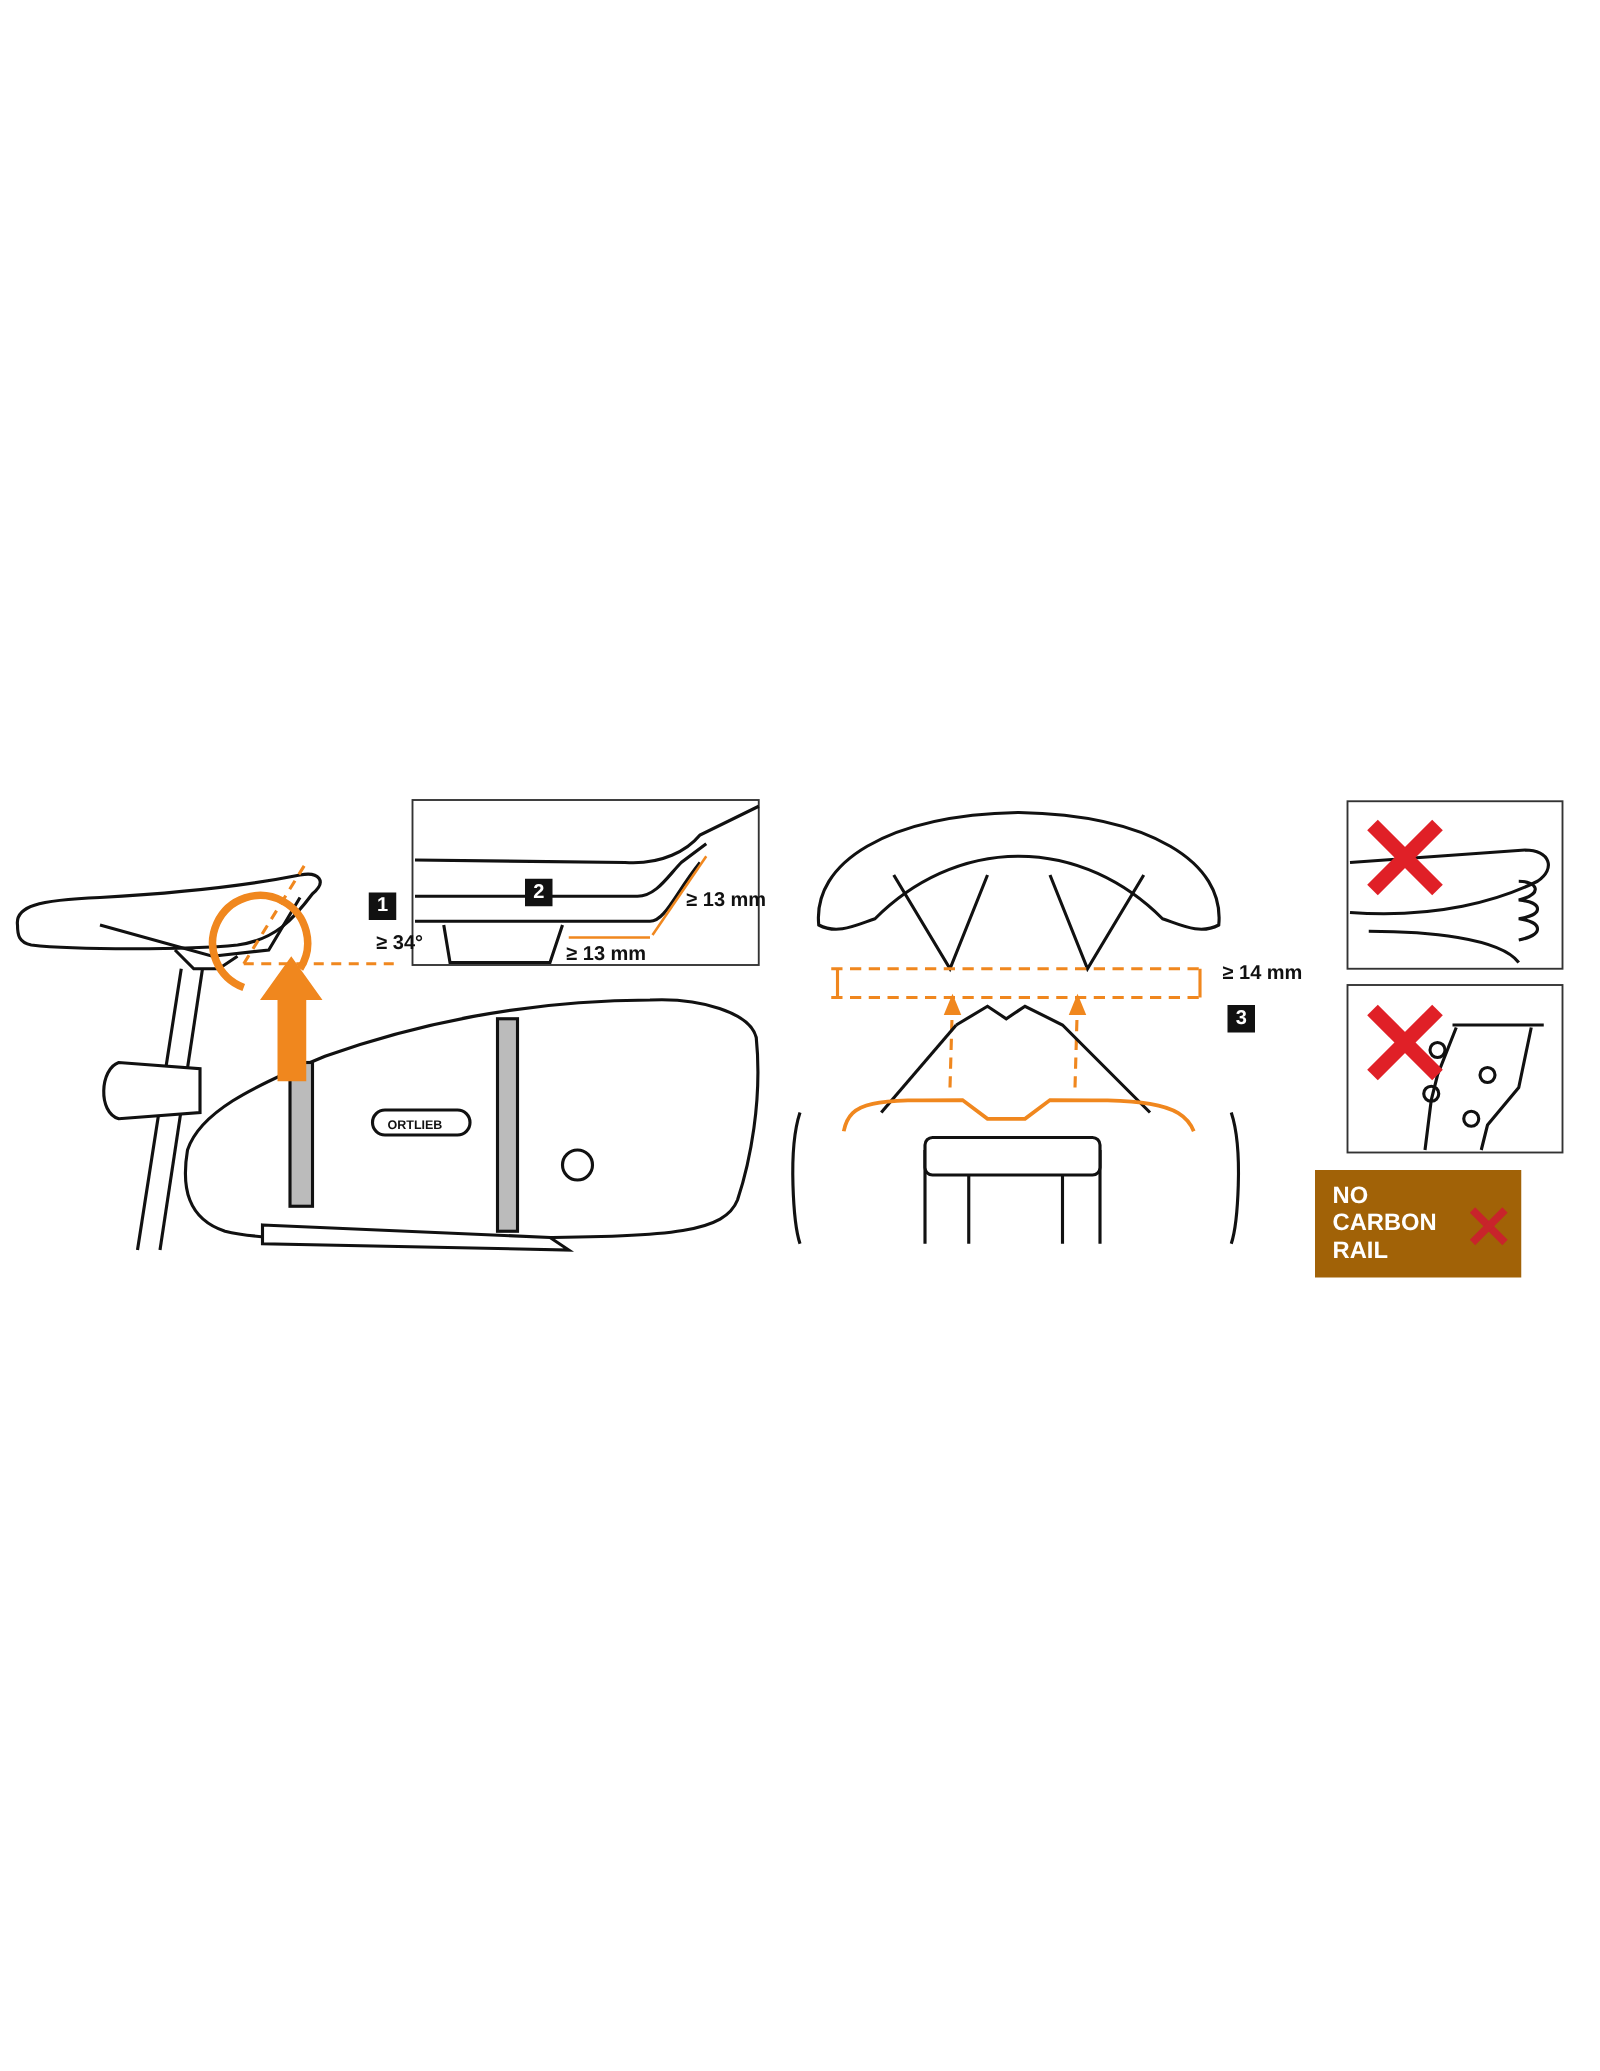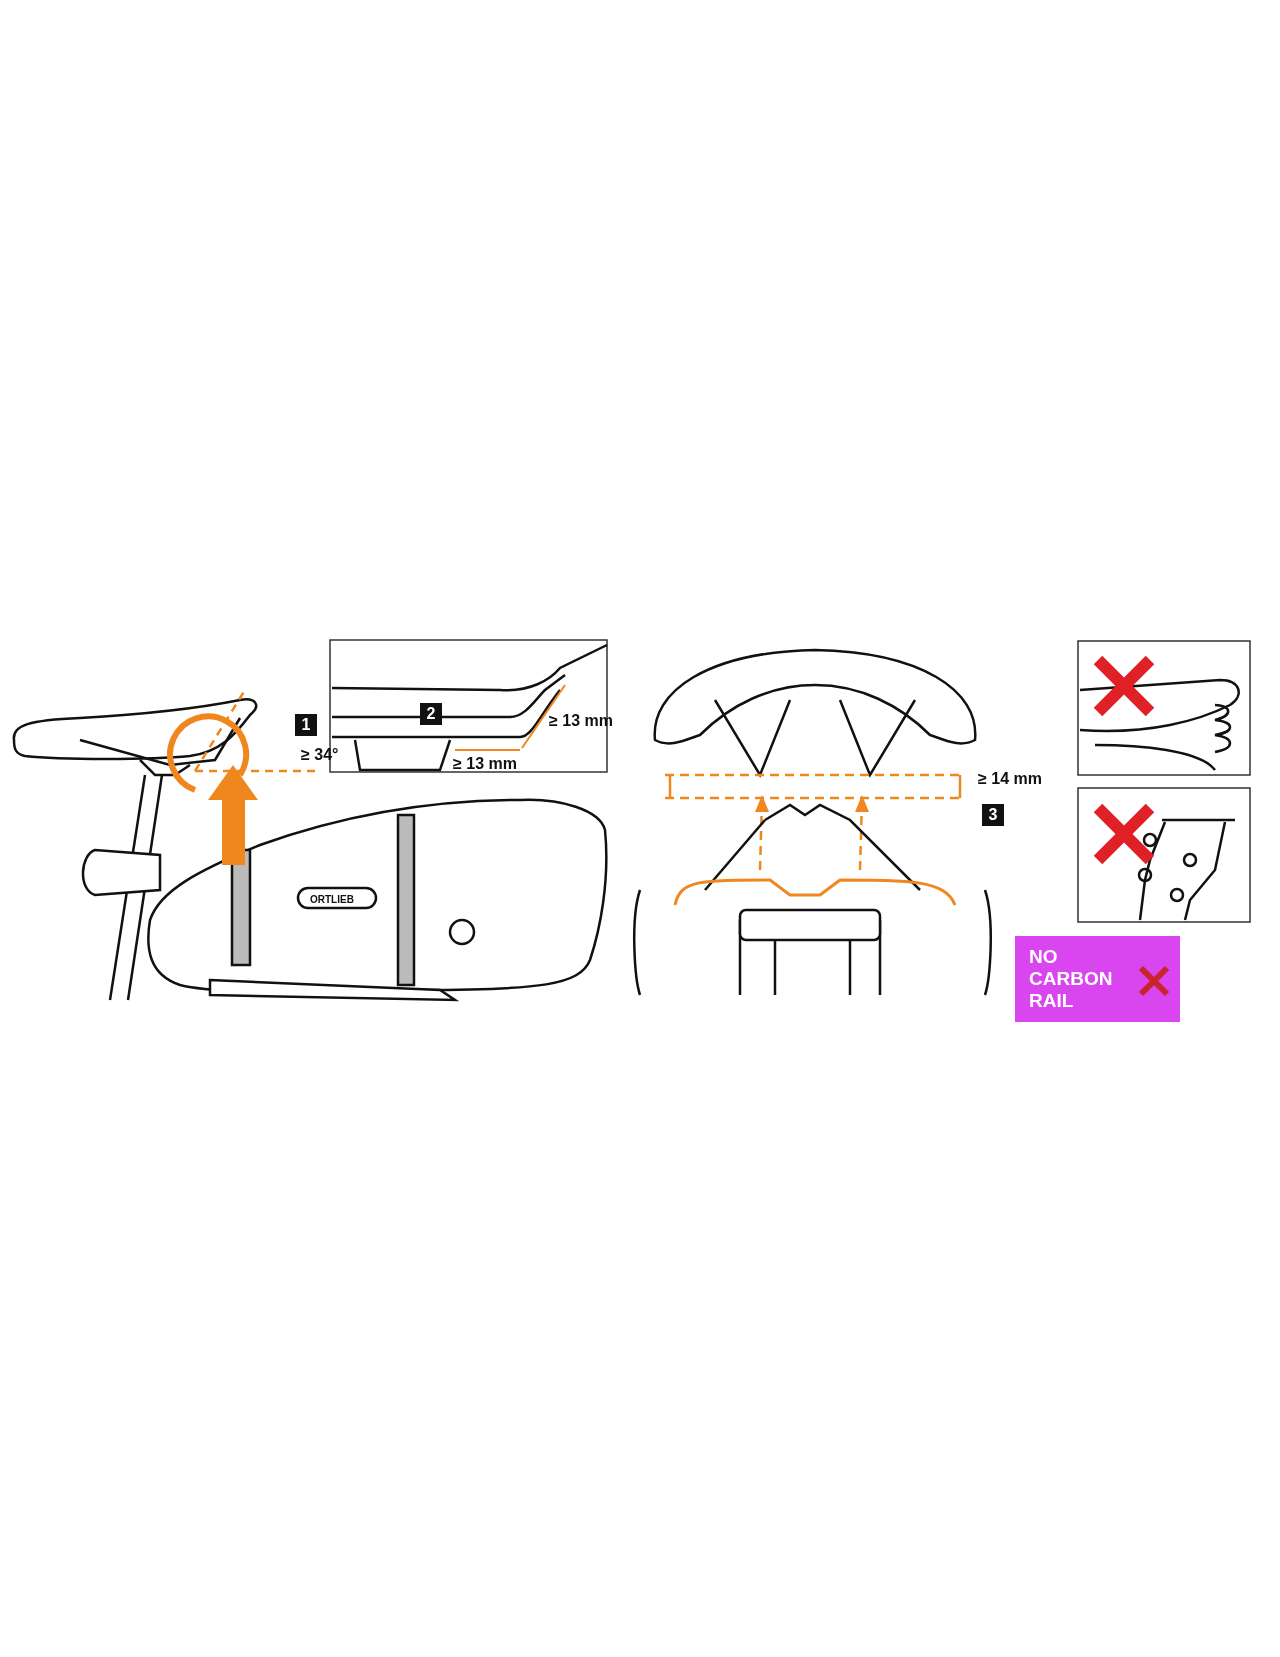--- a/index.html
+++ b/index.html
@@ -1,19 +1,19 @@
 <!DOCTYPE html>
 <html><head>
 <meta charset="utf-8">
 <style>
   html,body{margin:0;padding:0;background:#fff;}
   body{width:1280px;height:1657px;position:relative;overflow:hidden;font-family:"Liberation Sans",sans-serif;}
   .lbl{position:absolute;font-weight:bold;font-size:16px;color:#111;white-space:nowrap;font-family:"Liberation Sans",sans-serif;}
   .badge{position:absolute;background:#111;color:#fff;font-weight:bold;font-size:16px;width:22px;height:22px;line-height:22px;text-align:center;font-family:"Liberation Sans",sans-serif;}
-  .nocarbon{position:absolute;left:1015px;top:936px;width:165px;height:86px;background:#d946ef;}
+  .nocarbon{position:absolute;left:1052px;top:936px;width:165px;height:86px;background:#a16207;}
   .nocarbon .txt{position:absolute;left:14px;top:10px;color:#fff;font-weight:bold;font-size:19px;line-height:22px;font-family:"Liberation Sans",sans-serif;}
   svg{position:absolute;left:0;top:0;}
 </style>
 </head>
 <body>
 
 <svg width="1280" height="1657" viewBox="0 0 1280 1657">
 
   <g fill="none" stroke="#111" stroke-width="2.5">
     <path d="M14,740 C12,725 30,720 80,718 C150,714 200,708 240,700 C255,697 262,705 250,715 C235,735 220,752 190,756 C150,760 60,760 25,756 C15,754 14,748 14,740 Z" fill="#fff"></path>

